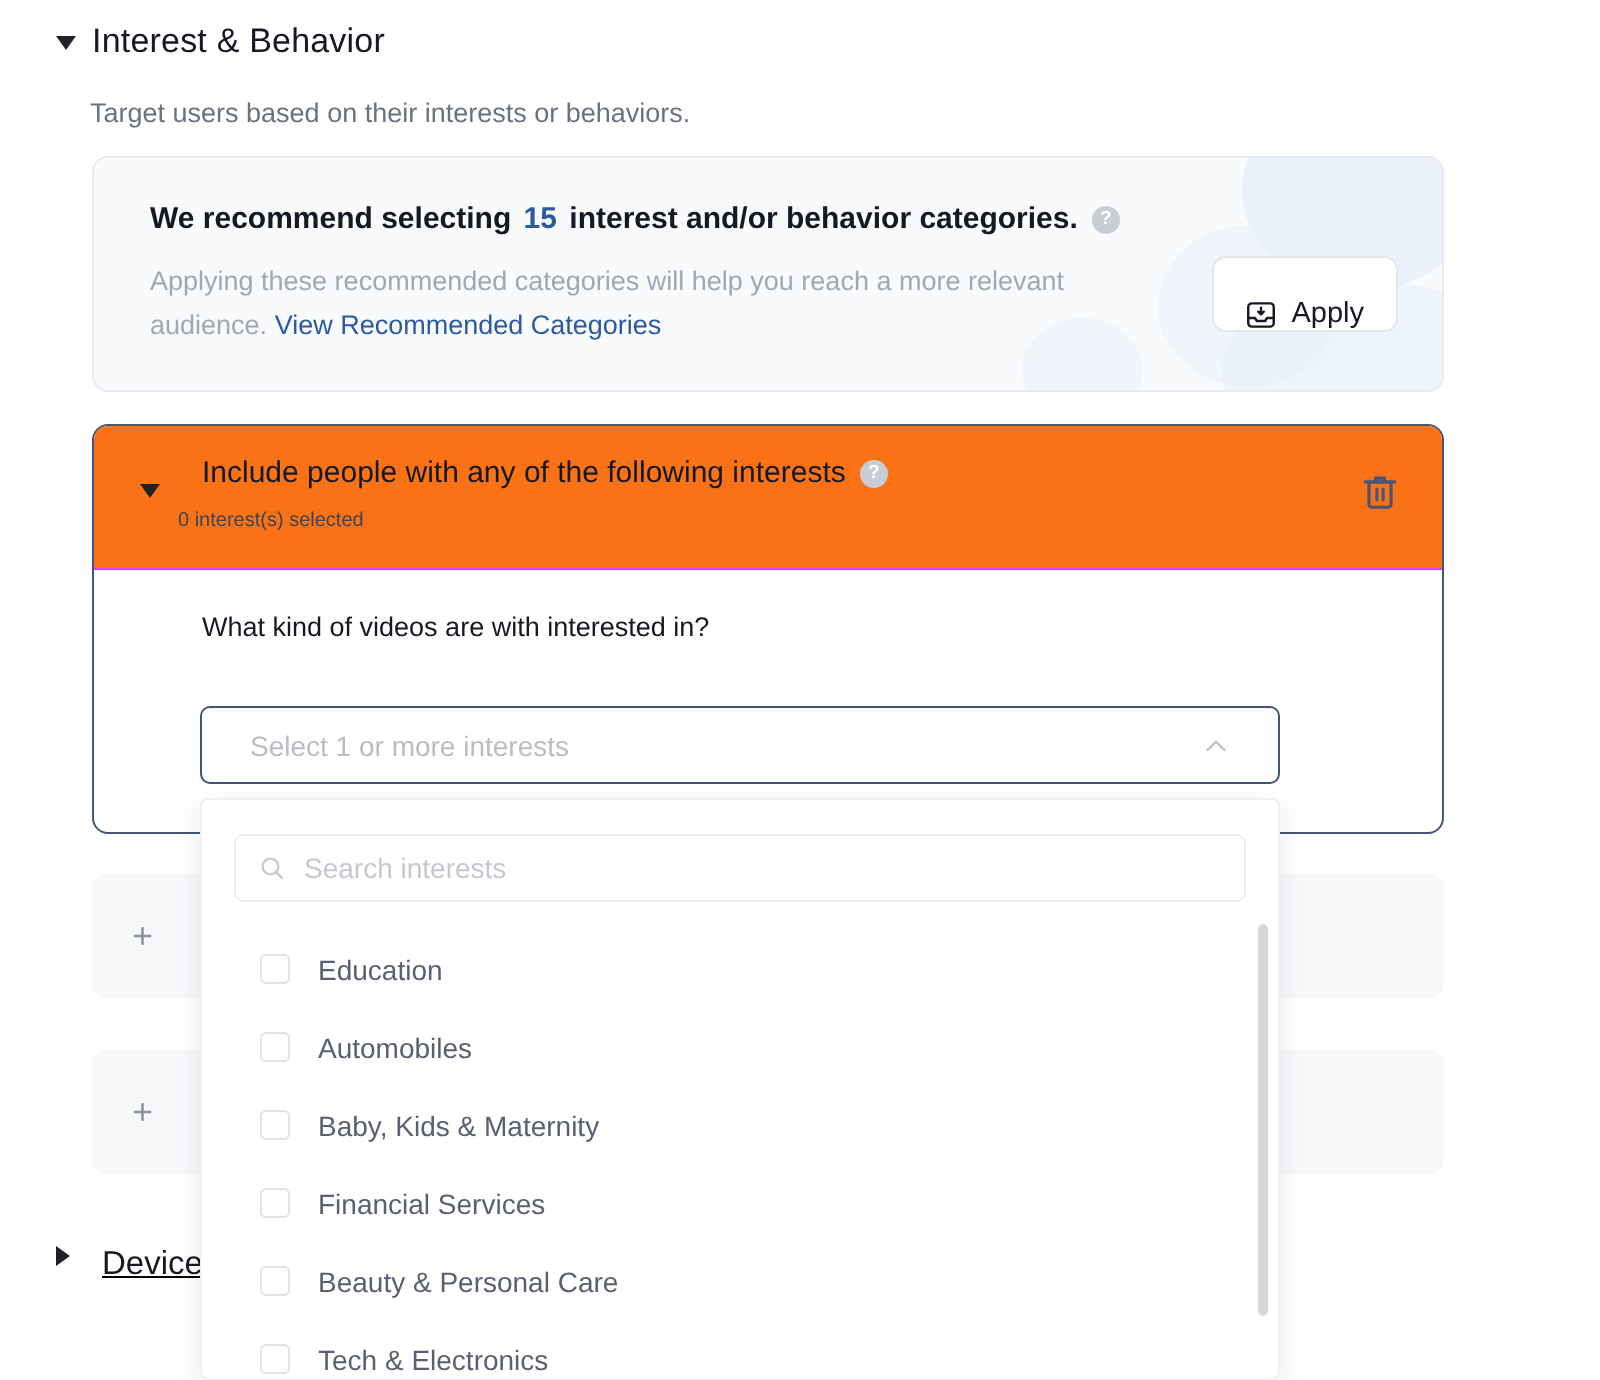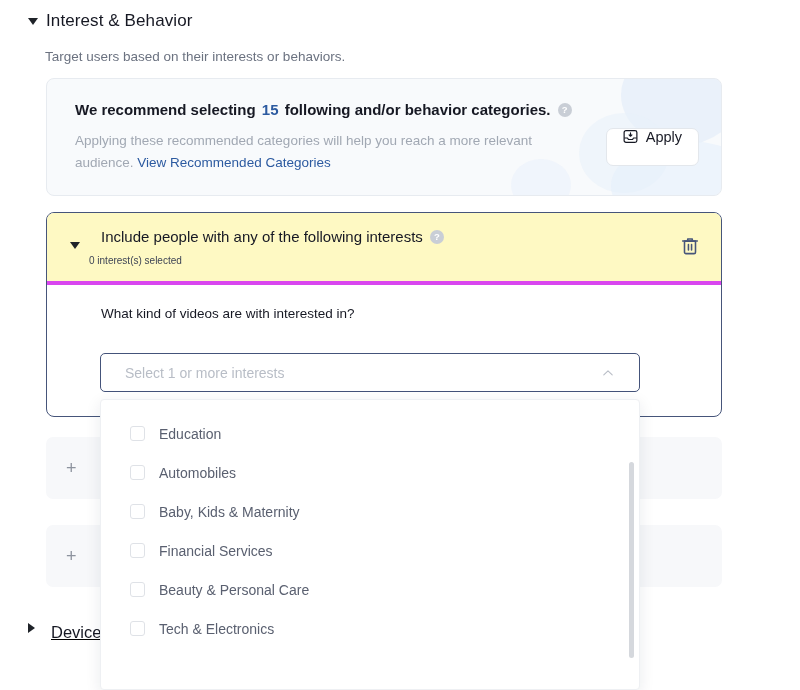--- a/index.html
+++ b/index.html
@@ -38,31 +38,31 @@
   .ban-num { color:#2c5aa0; font-weight:700; margin:0 2px; }
   .ban-line2 { margin-top:12px; font-size:13.5px; color:#a1a8b3; line-height:1.65; max-width:500px; }
   .ban-link { color:#2c5aa0; }
   .qmark {
     display:inline-block; width:14px;height:14px; border-radius:50%;
     background:#c9ced6; color:#fff; font-size:9.5px; line-height:14px;
     text-align:center; margin-left:7px; font-weight:700; position:relative; top:0px;
   }
   .apply-btn {
     position:absolute; right:22px; top:49px; height:38px; padding:0 16px;
-    display:flex; align-items:flex-start; gap:8px;
+    display:flex; align-items:flex-end; gap:8px;
     background:#fff; border:1px solid #e3e7ec; border-radius:7px;
     font-size:14.5px; color:#161823;
   }
 
   
   .inc-card {
     position:absolute; left:46px; top:212px; width:676px; height:205px;
     border:1px solid #46557a; border-radius:8px; background:#fff; overflow:hidden;
   }
-  .inc-head { height:72px; background:#fef9c3; border-bottom:4px solid #d946ef; position:relative; }
+  .inc-head { height:72px; background:#f97316; border-bottom:1px solid #d946ef; position:relative; }
   .inc-caret { position:absolute; left:23px; top:29px; }
   .inc-title { position:absolute; left:54px; top:15px; font-size:15px; color:#161823; display:flex; align-items:center; }
   .inc-sub { position:absolute; left:42px; top:42px; font-size:10px; color:#3d4455; }
   .trash { position:absolute; right:20px; top:22px; width:22px;height:22px; }
   .inc-body { position:relative; padding:21px 0 0 54px; }
   .inc-q { font-size:13.5px; color:#161823; }
 
   
   .select-box {
     position:absolute; left:100px; top:353px; width:540px; height:39px;
@@ -119,21 +119,21 @@
   </div>
 
   <div class="banner">
     <span class="blob b1"></span>
     <span class="blob b2"></span>
     <span class="blob b3"></span>
     <span class="blob b4"></span>
 
     <div class="banner-inner">
       <div class="ban-line1">
-        <span>We recommend selecting</span>&nbsp;<span class="ban-num">15</span>&nbsp;<span>following and/or behavior categories.</span>
+        <span>We recommend selecting</span>&nbsp;<span class="ban-num">15</span>&nbsp;<span>interest and/or behavior categories.</span>
         <span class="qmark">?</span>
       </div>
       <div class="ban-line2">
         <span>Applying these recommended categories will help you reach a more relevant audience.</span>
         <span class="ban-link">View Recommended Categories</span>
       </div>
     </div>
 
     <div class="apply-btn">
       <svg width="15" height="15" viewBox="0 0 16 16">
@@ -179,20 +179,27 @@
   </div>
 
   <div class="select-box">
     <span class="select-ph">Select 1 or more interests</span>
     <svg width="14" height="14" viewBox="0 0 16 16">
       <path d="M3.2 10.2L8 5.6l4.8 4.6" fill="none" stroke="#b9bec7" stroke-width="1.3" stroke-linecap="round" stroke-linejoin="round"></path>
     </svg>
   </div>
 
   <div class="dd">
+    <div class="dd-search">
+      <svg width="14" height="14" viewBox="0 0 16 16">
+        <circle cx="7.1" cy="7.1" r="4.5" fill="none" stroke="#c4c8cf" stroke-width="1.3"></circle>
+        <path d="M10.5 10.5l3.2 3.2" stroke="#c4c8cf" stroke-width="1.3" stroke-linecap="round"></path>
+      </svg>
+      <span class="dd-ph">Search interests</span>
+    </div>
 
     <div class="dd-list">
       <div class="dd-item">
         <span class="cb"></span>
         <span class="dd-label">Education</span>
       </div>
       <div class="dd-item">
         <span class="cb"></span>
         <span class="dd-label">Automobiles</span>
       </div>

